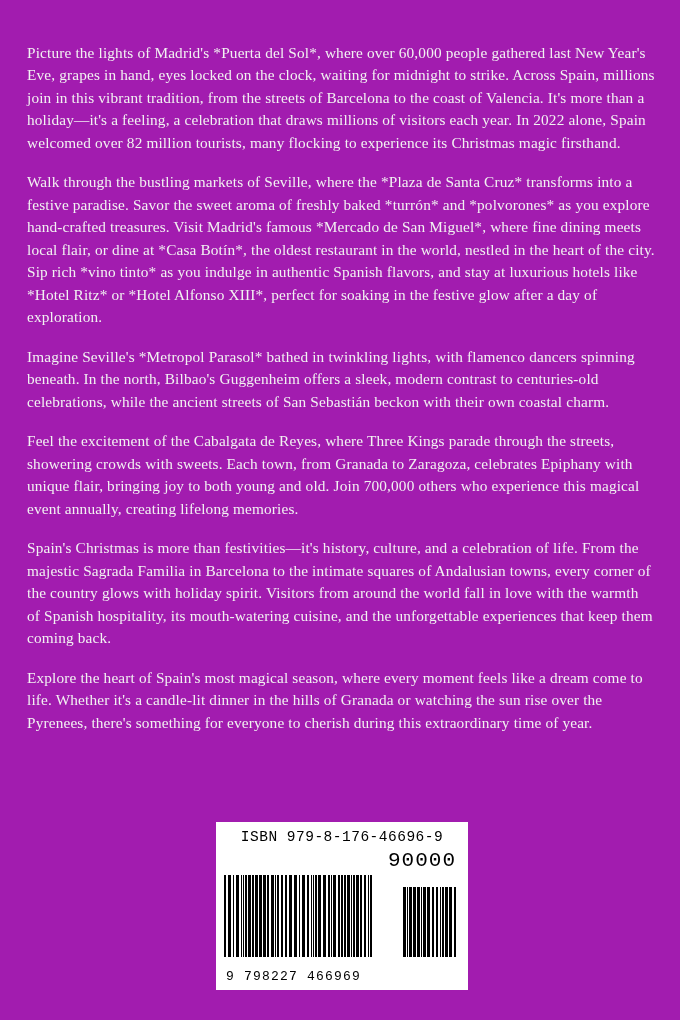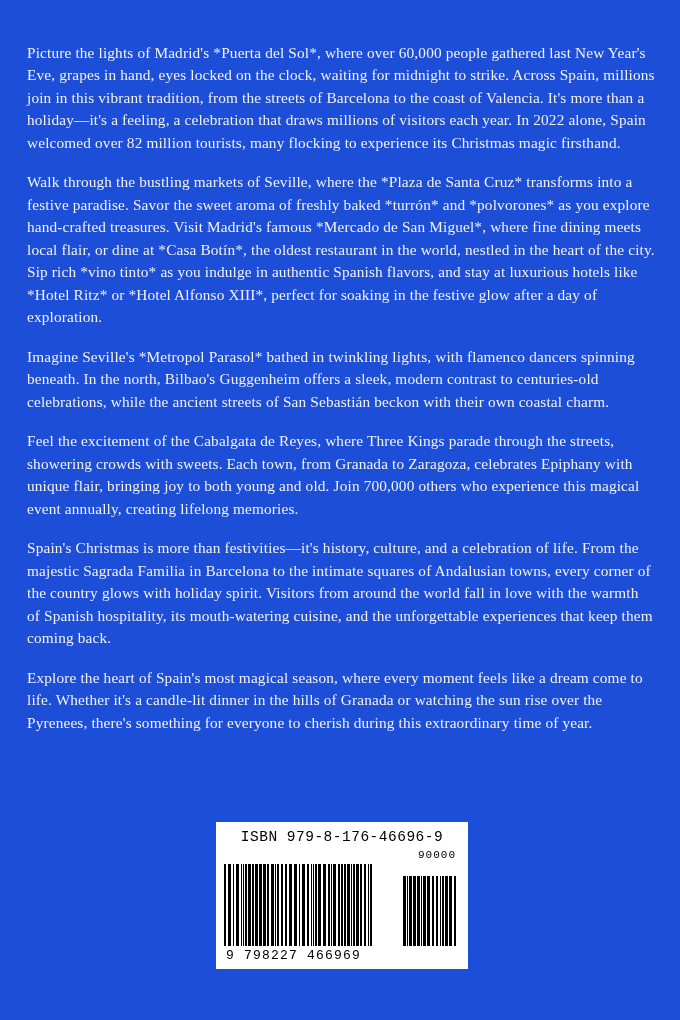--- a/index.html
+++ b/index.html
@@ -11,21 +11,21 @@
     width: 680px;
     height: 1020px;
     overflow: hidden;
     font-family: "Liberation Serif", serif;
     color: #ffffff;
   }
   .page {
     position: relative;
     width: 680px;
     height: 1020px;
-    background: #1d4ed8;
+    background: #a21caf;
     box-sizing: border-box;
   }
   .blurb {
     position: absolute;
     top: 42px;
     left: 27px;
     width: 628px;
   }
   .blurb p {
     margin: 0 0 17px 0;
@@ -60,21 +60,21 @@
     white-space: nowrap;
   }
   .price-row {
     display: flex;
     justify-content: flex-end;
     padding-right: 4px;
   }
   .price-text {
     font-family: "Liberation Mono", monospace;
     color: #000000;
-    font-size: 11px;
+    font-size: 21px;
     letter-spacing: 1px;
     margin: 0 0 3px 0;
   }
   .bars-row {
     display: flex;
     align-items: flex-end;
     gap: 0px;
   }
   .bars {
     height: 82px;
@@ -96,21 +96,21 @@
   .addon-bars {
     width: 58px;
     margin-left: 10px;
     height: 70px;
   }
   .digits-row {
     font-family: "Liberation Mono", monospace;
     color: #000000;
     font-size: 13px;
     letter-spacing: 1.2px;
-    margin-top: 2px;
+    margin-top: 12px;
     padding-left: 2px;
     white-space: nowrap;
   }
 </style>
 </head>
 <body>
 
 <div class="page">
 
   <div class="blurb">

